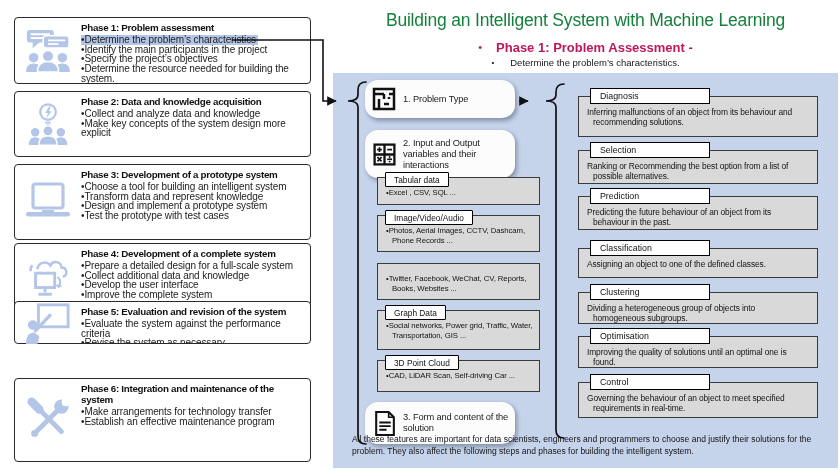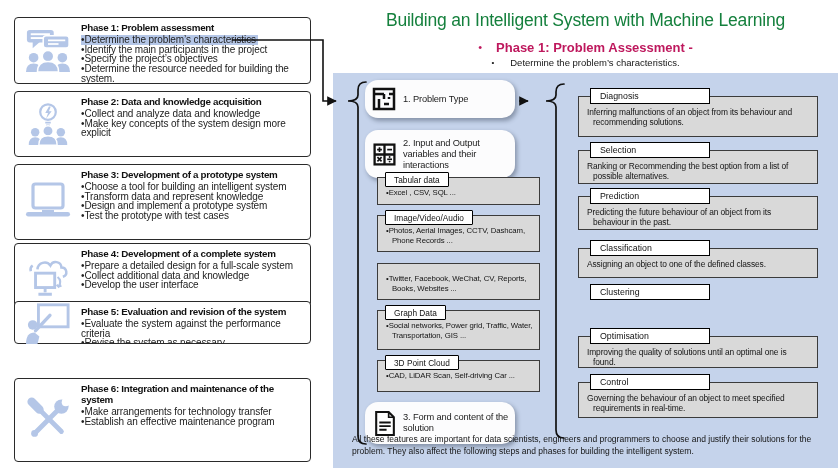--- a/index.html
+++ b/index.html
@@ -151,20 +151,21 @@
         <rect x="11" y="20" width="20" height="15" fill="none" stroke="currentColor" stroke-width="3"></rect>
         <path d="M21 35 v5 M14 42 h14" stroke="currentColor" stroke-width="3" fill="none"></path>
         <path d="M34 24 q5 4 1 10 l-2 -2 m2 2 l3 -1" fill="none" stroke="currentColor" stroke-width="2.2"></path>
       </svg>
     </div>
     <div class="p-body">
       <div class="p-title">Phase 4: Development of a complete system</div>
       <div class="p-b">•Prepare a detailed design for a full-scale system</div>
       <div class="p-b">•Collect additional data and knowledge</div>
       <div class="p-b">•Develop the user interface</div>
+      <div class="p-b">•Improve the complete system</div>
     </div>
   </div>
 
   <div class="phase" style="top:301px;height:43px">
     <div class="p-ico">
       <svg width="48" height="44" viewBox="0 0 50 46">
         <rect x="15" y="4" width="31" height="23" fill="none" stroke="currentColor" stroke-width="3"></rect>
         <circle cx="9" cy="25" r="5" fill="currentColor"></circle>
         <path d="M2 45 q0 -12 9 -12 l5 4 l-2 8 z" fill="currentColor"></path>
         <path d="M12 31 L27 15" stroke="currentColor" stroke-width="3.6" stroke-linecap="round" fill="none"></path>
@@ -271,20 +272,23 @@
     <div class="rbody" style="left:245px;top:123px;height:34px">
       <div class="rdesc">Predicting the future behaviour of an object from its behaviour in the past.</div>
     </div>
     <div class="rtab" style="left:257px;top:115px">Prediction</div>
 
     <div class="rbody" style="left:245px;top:175px;height:30px">
       <div class="rdesc">Assigning an object to one of the defined classes.</div>
     </div>
     <div class="rtab" style="left:257px;top:167px">Classification</div>
 
+    <div class="rbody" style="left:245px;top:219px;height:32px">
+      <div class="rdesc">Dividing a heterogeneous group of objects into homogeneous subgroups.</div>
+    </div>
     <div class="rtab" style="left:257px;top:211px">Clustering</div>
 
     <div class="rbody" style="left:245px;top:263px;height:32px">
       <div class="rdesc">Improving the quality of solutions until an optimal one is found.</div>
     </div>
     <div class="rtab" style="left:257px;top:255px">Optimisation</div>
 
     <div class="rbody" style="left:245px;top:309px;height:36px">
       <div class="rdesc">Governing the behaviour of an object to meet specified requirements in real-time.</div>
     </div>

